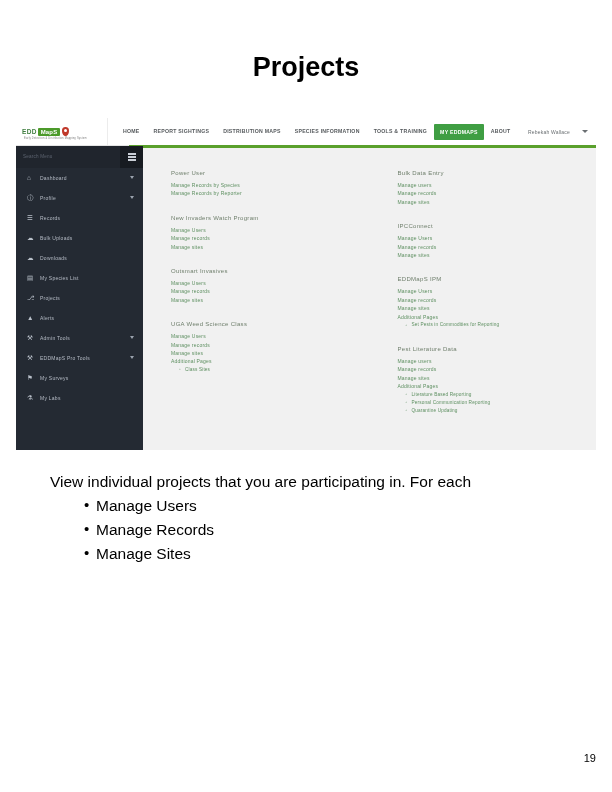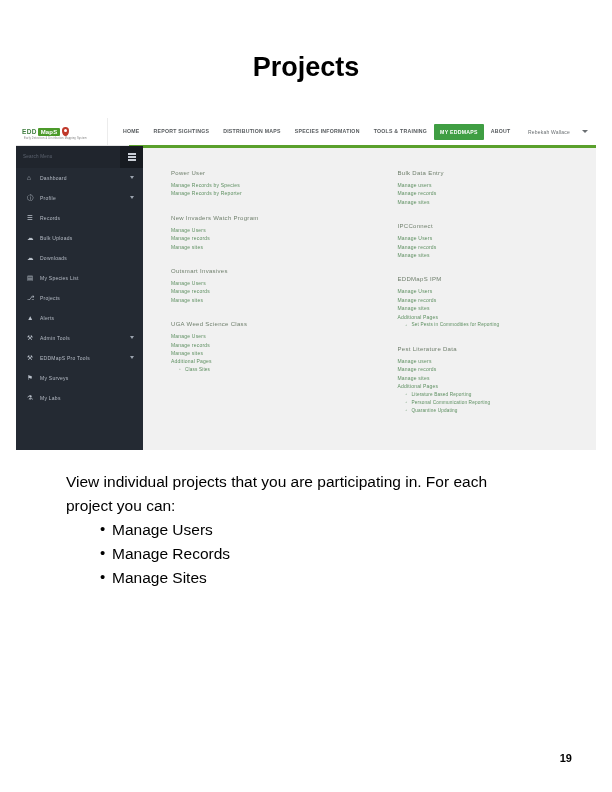--- a/index.html
+++ b/index.html
@@ -291,21 +291,20 @@
 
   
   .body-copy {
     position: absolute;
     left: 50px;
     top: 470px;
     width: 520px;
     font-size: 15.5px;
     color: #000000;
     line-height: 24px;
-    margin-left: 16px;
   }
   .bullets {
     list-style: none;
     margin: 0;
     padding: 0;
   }
   .bullets li {
     position: relative;
     padding-left: 46px;
     line-height: 24px;
@@ -313,24 +312,24 @@
   .bullets li:before {
     content: "\2022";
     position: absolute;
     left: 34px;
     top: -1px;
     font-size: 15px;
   }
 
   .page-number {
     position: absolute;
-    right: 40px;
+    right: 16px;
     bottom: 28px;
     font-size: 11px;
-    font-weight: bold;
+    font-weight: normal;
     color: #000000;
   }
 </style>
 </head>
 <body>
 
 <div class="slide-title">Projects</div>
 
 <div class="shot">
 
@@ -500,21 +499,20 @@
           </div>
         </div>
 
       </div>
     </div>
   </div>
 </div>
 
 <div class="body-copy">
   <div>View individual projects that you are participating in. For each</div>
-  <div>project you can:</div>
   <ul class="bullets">
     <li>Manage Users</li>
     <li>Manage Records</li>
     <li>Manage Sites</li>
   </ul>
 </div>
 
 <div class="page-number">19</div>
 
 </body></html>

